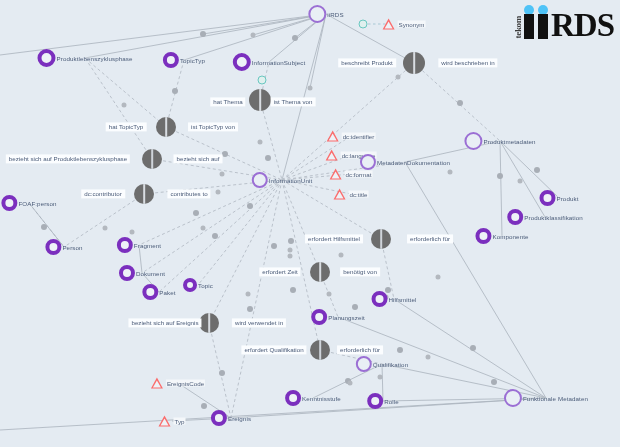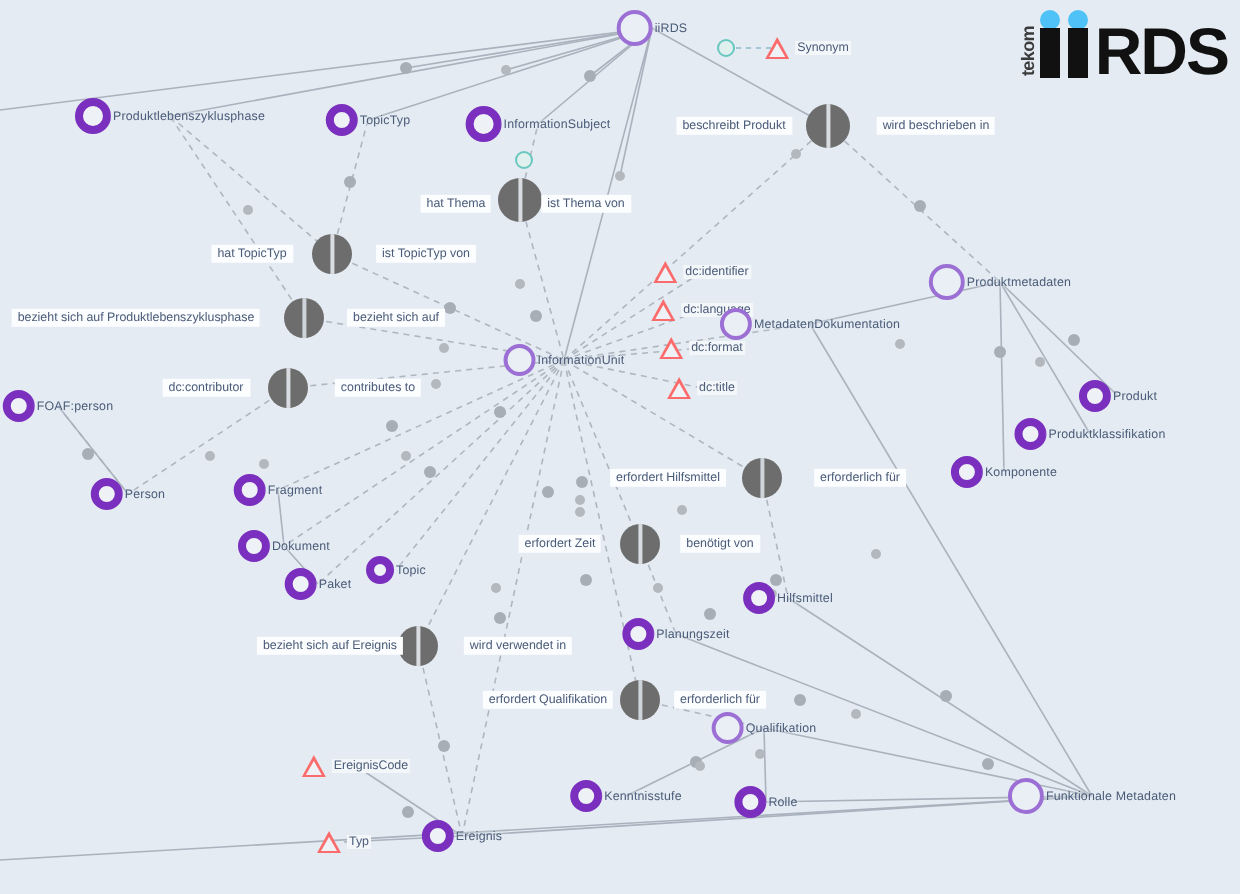--- a/index.html
+++ b/index.html
@@ -62,21 +62,21 @@
         border:1.2px solid #69c7c0;background:#dff0ee;}
 
   
   .elbl{
     position:absolute;transform:translate(-50%,-50%);
     background:#fbfdff;color:#4a5b78;font-size:6.2px;
     padding:1.5px 3px;white-space:nowrap;line-height:1;
   }
 
   
-  #logo{position:absolute;right:6px;top:3px;display:flex;align-items:flex-end;height:36px;}
+  #logo{position:absolute;right:6px;top:3px;display:flex;align-items:flex-end;height:36px;font-family:Liberation Serif, serif;}
   #logo .tek{
     font-size:9px;font-weight:bold;color:#3b3b3b;
     writing-mode:vertical-rl;transform:rotate(180deg);
     letter-spacing:-.3px;margin-right:1px;margin-bottom:1px;
   }
   #logo .bars{position:relative;width:26px;height:34px;margin-right:1px;}
   #logo .bars .bar{position:absolute;bottom:0;width:10px;height:25px;background:#111;}
   #logo .bars .bar.b1{left:0;}
   #logo .bars .bar.b2{left:14px;}
   #logo .bars .dotb{position:absolute;top:0;width:10px;height:10px;border-radius:50%;background:#4fc3f7;}

